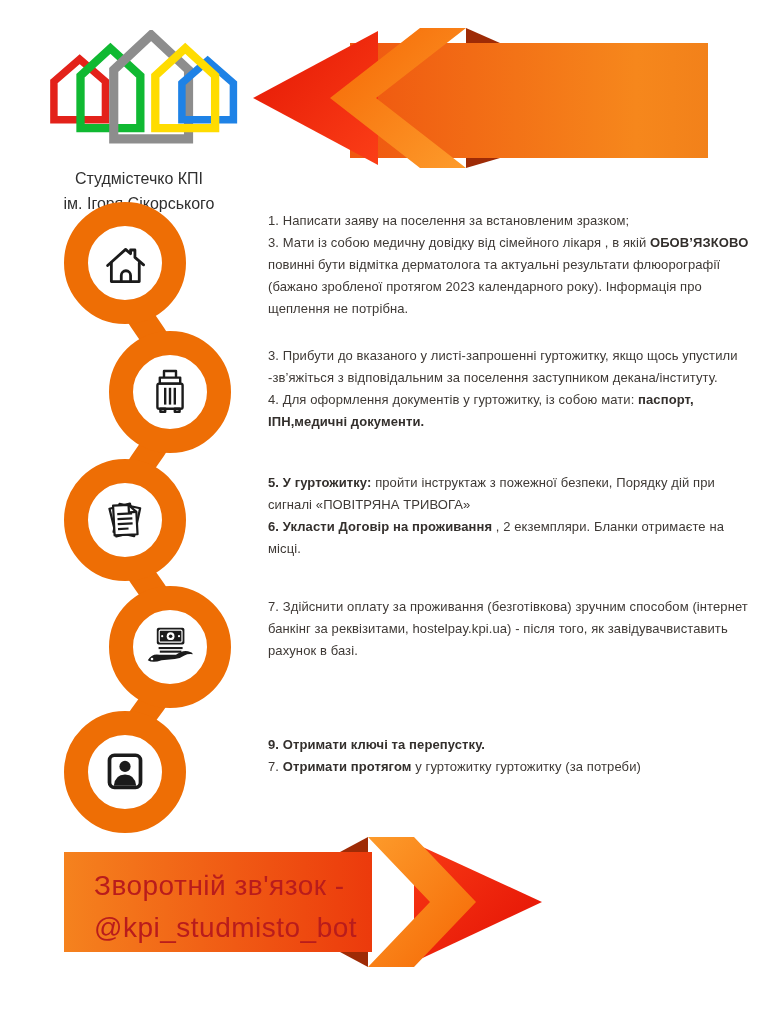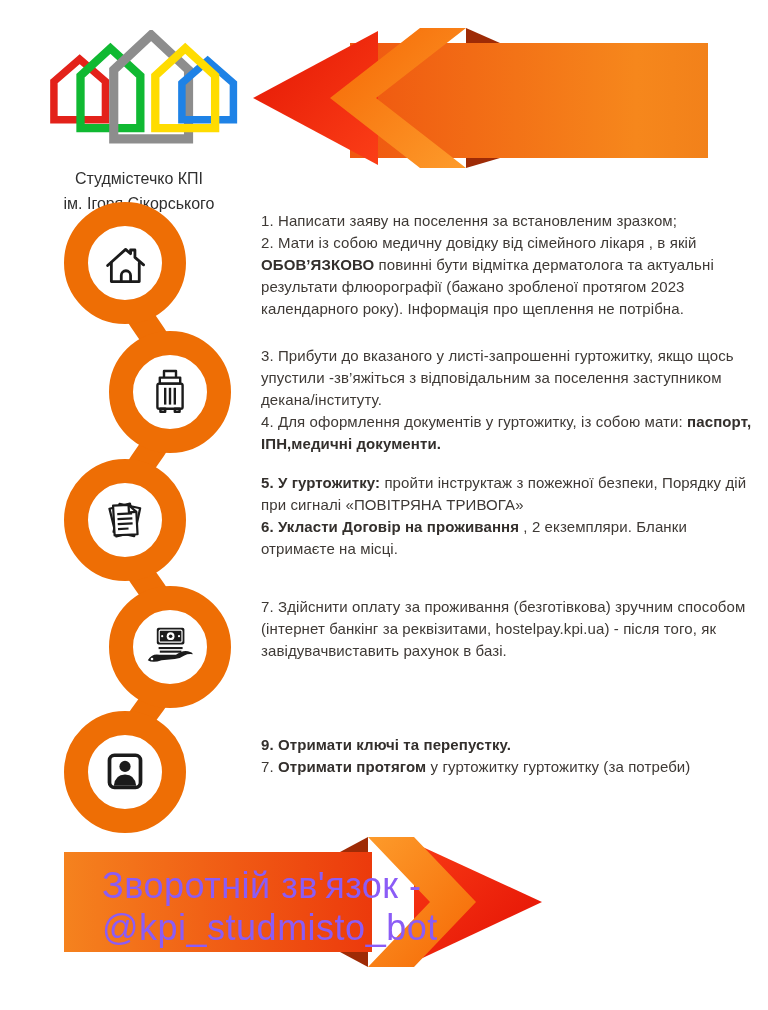--- a/index.html
+++ b/index.html
@@ -10,28 +10,28 @@
   .logo-text{position:absolute;left:14px;top:146px;width:250px;text-align:center;
              color:#2f2f2f;font-size:16px;line-height:25px;font-weight:400;margin-top:20px;}
   
   .top-banner{position:absolute;left:250px;top:28px;width:462px;height:145px;}
   .top-banner svg{position:absolute;left:0;top:0;}
   .banner-title{position:absolute;left:120px;right:14px;top:54px;text-align:center;
                 color:#ffffff;font-size:42px;font-weight:700;letter-spacing:1px;}
   
   .timeline{position:absolute;left:38px;top:196px;width:240px;height:648px;}
   
-  .tblock{position:absolute;left:261px;width:492px;color:#3e3935;
-          font-size:15px;line-height:22px;letter-spacing:0.1px;}
+  .tblock{position:absolute;left:268px;width:492px;color:#3e3935;
+          font-size:13px;line-height:22px;letter-spacing:0.1px;}
   .tblock p{margin:0;}
   .tblock b{font-weight:700;color:#332f2c;}
   
   .bottom-banner{position:absolute;left:62px;top:835px;width:492px;height:148px;}
   .bottom-banner svg{position:absolute;left:0;top:0;}
-  .feedback-text{position:absolute;left:40px;top:30px;color:#8b5cf6;font-size:36px;
+  .feedback-text{position:absolute;left:32px;top:30px;color:#b91c1c;font-size:28px;
                  line-height:42px;letter-spacing:0.5px;font-weight:400;}
 </style>
 </head>
 <body>
 
 <div class="page">
 
   <div class="logo-box">
     <svg width="200" height="118" viewBox="0 0 240 142">
       <g fill="none" stroke-linejoin="miter">
@@ -139,21 +139,21 @@
       <svg x="56" y="545" width="62" height="62" viewBox="0 0 100 100">
         <rect x="25" y="23" width="50" height="52" rx="8" fill="none" stroke="#1b1b1b" stroke-width="6"></rect>
         <circle cx="50" cy="41" r="9" fill="#1b1b1b"></circle>
         <path d="M32,72 Q34,54 50,54 Q66,54 68,72 Z" fill="#1b1b1b"></path>
       </svg>
     </svg>
   </div>
 
   <div class="tblock" style="top:210px">
     <p><span>1. Написати заяву на поселення за встановленим зразком;</span></p>
-    <p><span>2. Мати із собою медичну довідку від сімейного лікаря , в якій </span><b>ОБОВ’ЯЗКОВО</b><span> повинні бути відмітка дерматолога та актуальні результати флюорографії (бажано зробленої протягом 2023 календарного року). Інформація про щеплення не потрібна.</span></p>
+    <p><span>3. Мати із собою медичну довідку від сімейного лікаря , в якій </span><b>ОБОВ’ЯЗКОВО</b><span> повинні бути відмітка дерматолога та актуальні результати флюорографії (бажано зробленої протягом 2023 календарного року). Інформація про щеплення не потрібна.</span></p>
   </div>
 
   <div class="tblock" style="top:345px">
     <p><span>3. Прибути до вказаного у листі-запрошенні гуртожитку, якщо щось упустили -зв’яжіться з відповідальним за поселення заступником декана/інституту.</span></p>
     <p><span>4. Для оформлення документів у гуртожитку, із собою мати: </span><b>паспорт, ІПН,медичні документи.</b></p>
   </div>
 
   <div class="tblock" style="top:472px">
     <p><b>5. У гуртожитку:</b><span> пройти інструктаж з пожежної безпеки, Порядку дій при сигналі «ПОВІТРЯНА ТРИВОГА»</span></p>
     <p><b>6. Укласти Договір на проживання </b><span>, 2 екземпляри. Бланки отримаєте на місці.</span></p>

